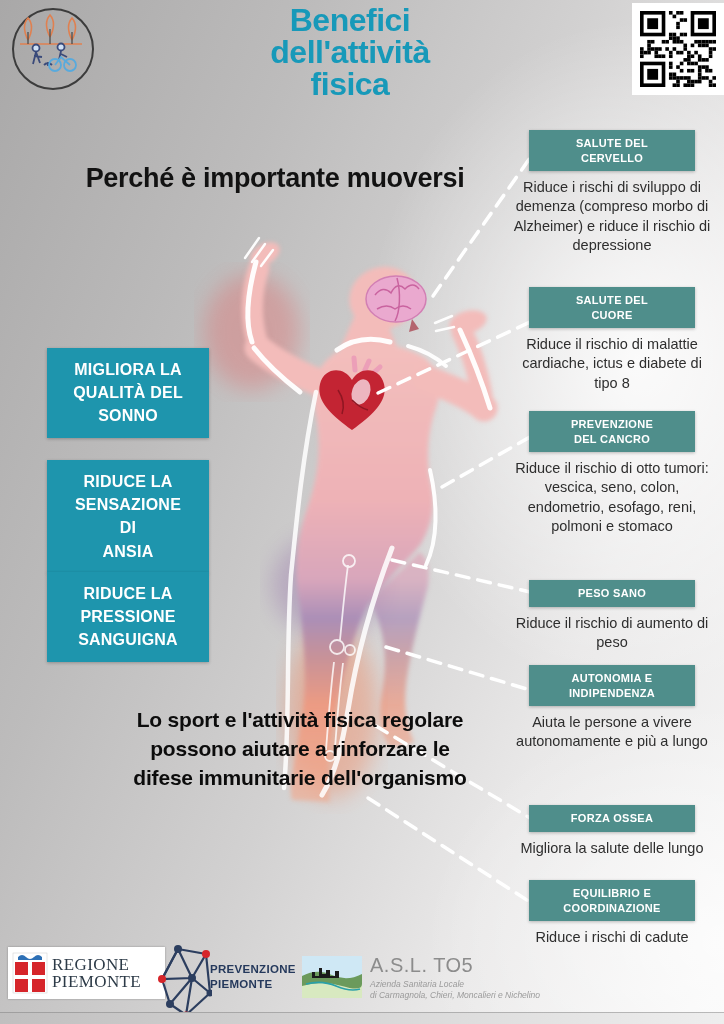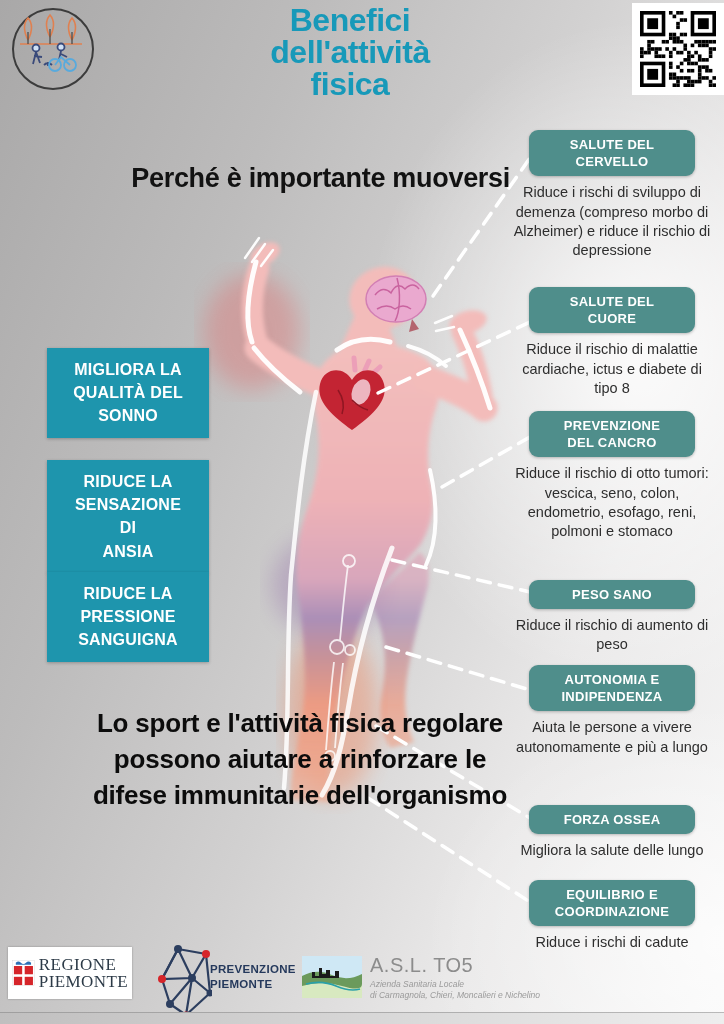--- a/index.html
+++ b/index.html
@@ -11,37 +11,37 @@
       radial-gradient(ellipse 500px 400px at 100% 92%, rgba(255,255,255,.7) 0%, rgba(255,255,255,0) 60%),
       linear-gradient(112deg,#a9a8a8 0%,#bdbcbc 28%,#d2d1d1 52%,#e9e8e8 74%,#f7f7f7 100%);
   }
   .abs{position:absolute;}
   
   .logo-circle{left:12px;top:8px;width:78px;height:78px;border:2.5px solid #3c3c3c;border-radius:50%;}
   .qr-box{left:632px;top:3px;width:92px;height:92px;background:#fff;padding:8px;box-sizing:border-box;}
   .title{left:128px;top:4px;width:444px;text-align:center;color:#1799b9;font-weight:800;
          font-size:32px;line-height:1.0;letter-spacing:-.5px;}
   .title span{display:block;}
-  .subtitle{left:40px;top:163px;width:470px;text-align:right;color:#121212;font-weight:700;font-size:27px;letter-spacing:-.3px;}
+  .subtitle{left:40px;top:163px;width:470px;text-align:center;color:#121212;font-weight:700;font-size:27px;letter-spacing:-.3px;}
   
   .lbox{left:47px;width:162px;box-sizing:border-box;background:#1e95ad;color:#fff;font-weight:700;
         font-size:16px;line-height:1.45;text-align:center;padding:10px 20px;white-space:pre-line;letter-spacing:.2px;
         box-shadow:0 1px 3px rgba(0,0,0,.25);}
   
   .ritem{left:512px;width:200px;text-align:center;}
   .rc-title{width:166px;margin:0 auto;box-sizing:border-box;background:#4f8e8b;color:#fff;font-weight:700;
-            font-size:13px;line-height:1.32;padding:6px 3px;white-space:pre-line;letter-spacing:.3px;
-            box-shadow:0 1px 3px rgba(0,0,0,.25);border-radius:9px;}
+            font-size:11px;line-height:1.32;padding:6px 3px;white-space:pre-line;letter-spacing:.3px;
+            box-shadow:0 1px 3px rgba(0,0,0,.25);}
   .rc-desc{margin-top:7px;color:#2e2e2e;font-size:14.5px;line-height:1.33;white-space:pre-line;}
   
   .statement{left:90px;top:706px;width:420px;text-align:center;color:#0c0c0c;font-weight:700;
-             font-size:26px;line-height:1.38;letter-spacing:-.2px;}
+             font-size:21px;line-height:1.38;letter-spacing:-.2px;}
   .statement span{display:block;}
   
-  .regione{left:8px;top:947px;width:124px;height:52px;background:#fff;display:flex;align-items:center;
+  .regione{left:8px;top:947px;width:157px;height:52px;background:#fff;display:flex;align-items:center;
            gap:4px;padding:3px 4px;box-sizing:border-box;box-shadow:0 0 2px rgba(0,0,0,.3);}
   .regione-text{font-family:"Liberation Serif",serif;color:#2c3a47;font-size:17px;line-height:1.02;letter-spacing:.4px;}
   .prev-logo{left:148px;top:941px;width:64px;height:76px;}
   .prev-text{left:210px;top:962px;font-size:11.5px;font-weight:700;color:#25395c;line-height:1.3;letter-spacing:.3px;}
   .asl-img{left:302px;top:956px;width:60px;height:42px;}
   .asl-name{left:370px;top:954px;font-size:20px;color:#8c8c8c;letter-spacing:.5px;}
   .asl-sub{left:370px;top:979px;font-size:8.5px;font-style:italic;color:#9a9a9a;line-height:1.35;}
   .bottom-strip{left:0;bottom:0;width:724px;height:11px;
                 background:linear-gradient(to right,#c0bfbf,#eeeeee);border-top:1px solid rgba(120,120,120,.45);}
   svg{display:block;}

